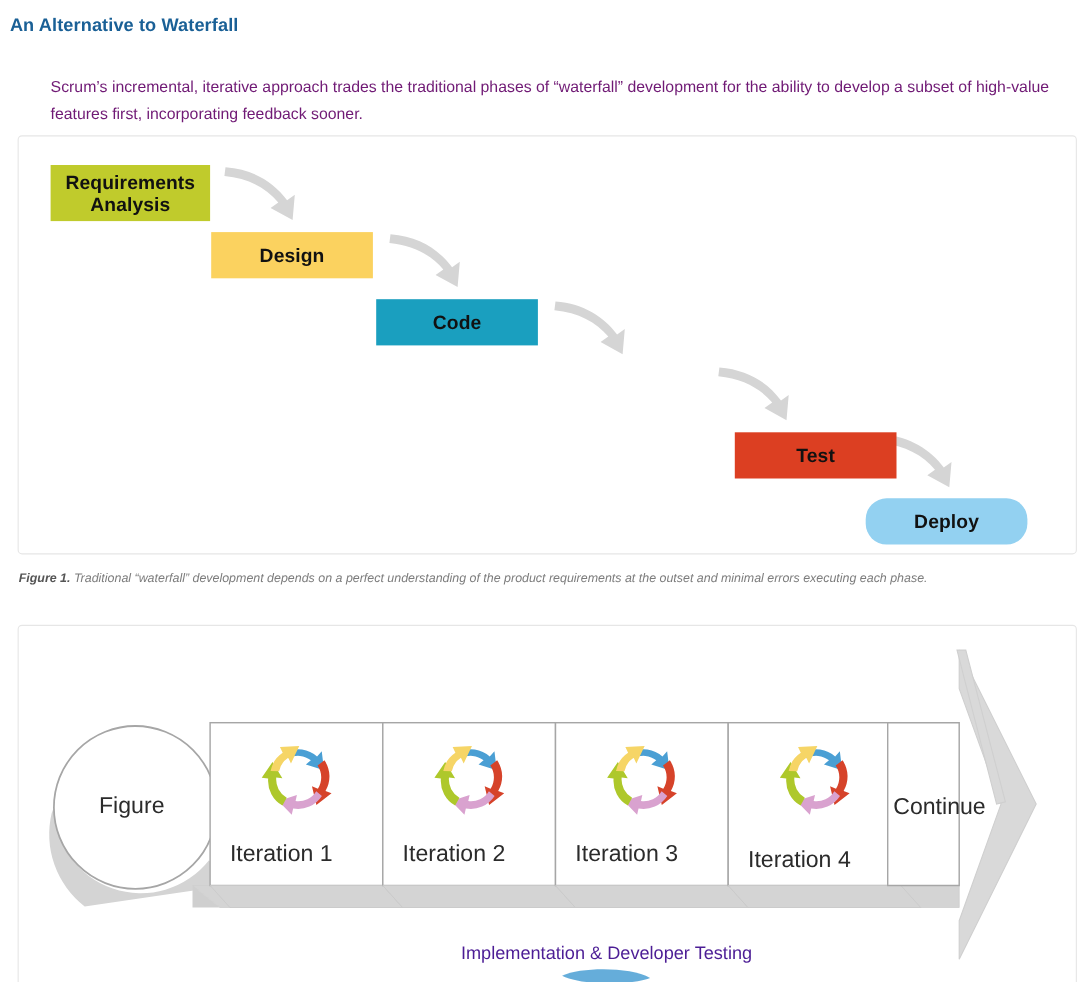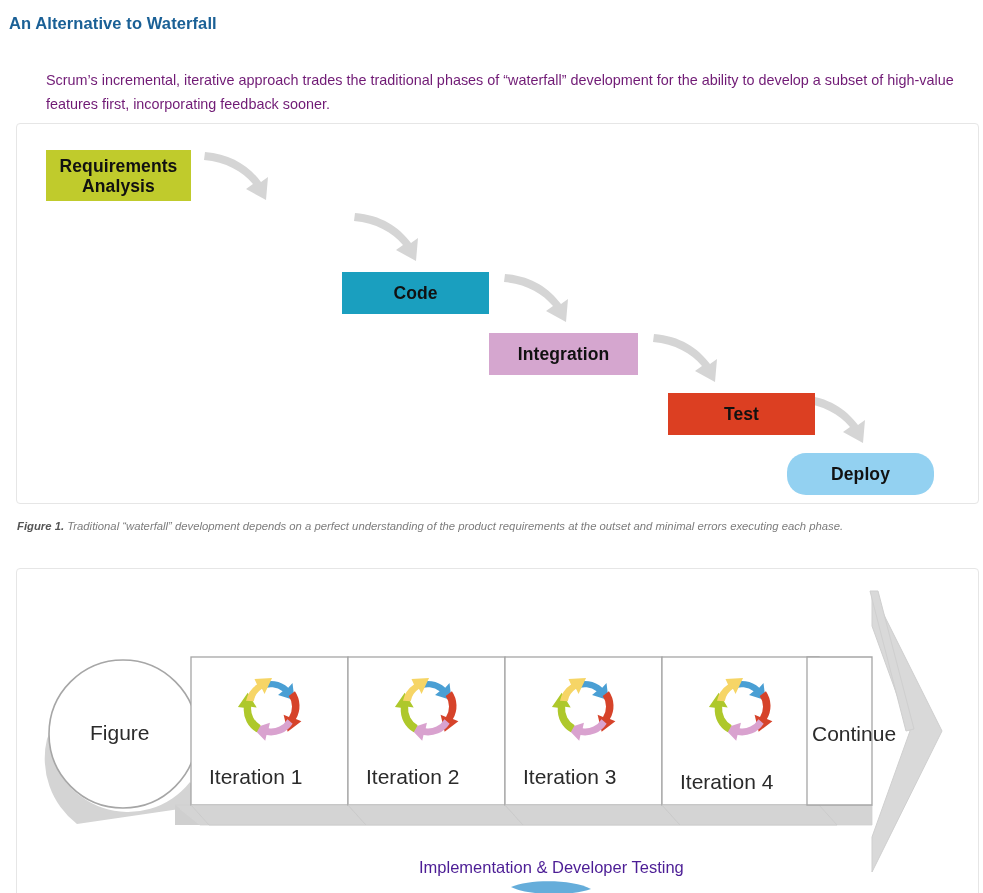--- a/index.html
+++ b/index.html
@@ -87,28 +87,28 @@
 
         <path d="M785 271 C811 273 829 285 841 301 L848 296 L846 319 L826 308 L833 303 C822 290 806 281 784 279 Z"></path>
       </g>
     </svg>
 
     <div class="wf-box" style="left:29px; top:26px; width:145px; height:51px; background:#c0cb2c; flex-direction:column;">
       <span>Requirements</span>
       <span>Analysis</span>
     </div>
 
+    <div class="wf-box" style="left:175px; top:87px; width:147px; height:42px; background:#fbd25f;">
+      <span>Design</span>
+    </div>
 
     <div class="wf-box" style="left:325px; top:148px; width:147px; height:42px; background:#1a9fbf;">
       <span>Code</span>
     </div>
 
-    <div class="wf-box" style="left:472px; top:209px; width:149px; height:42px; background:#d5a6cf;">
-      <span>Integration</span>
-    </div>
 
     <div class="wf-box" style="left:651px; top:269px; width:147px; height:42px; background:#dc3f22;">
       <span>Test</span>
     </div>
 
     <div class="wf-box" style="left:770px; top:329px; width:147px; height:42px; background:#93d1f1;border-radius:19px;">
       <span>Deploy</span>
     </div>
   </div>
 

